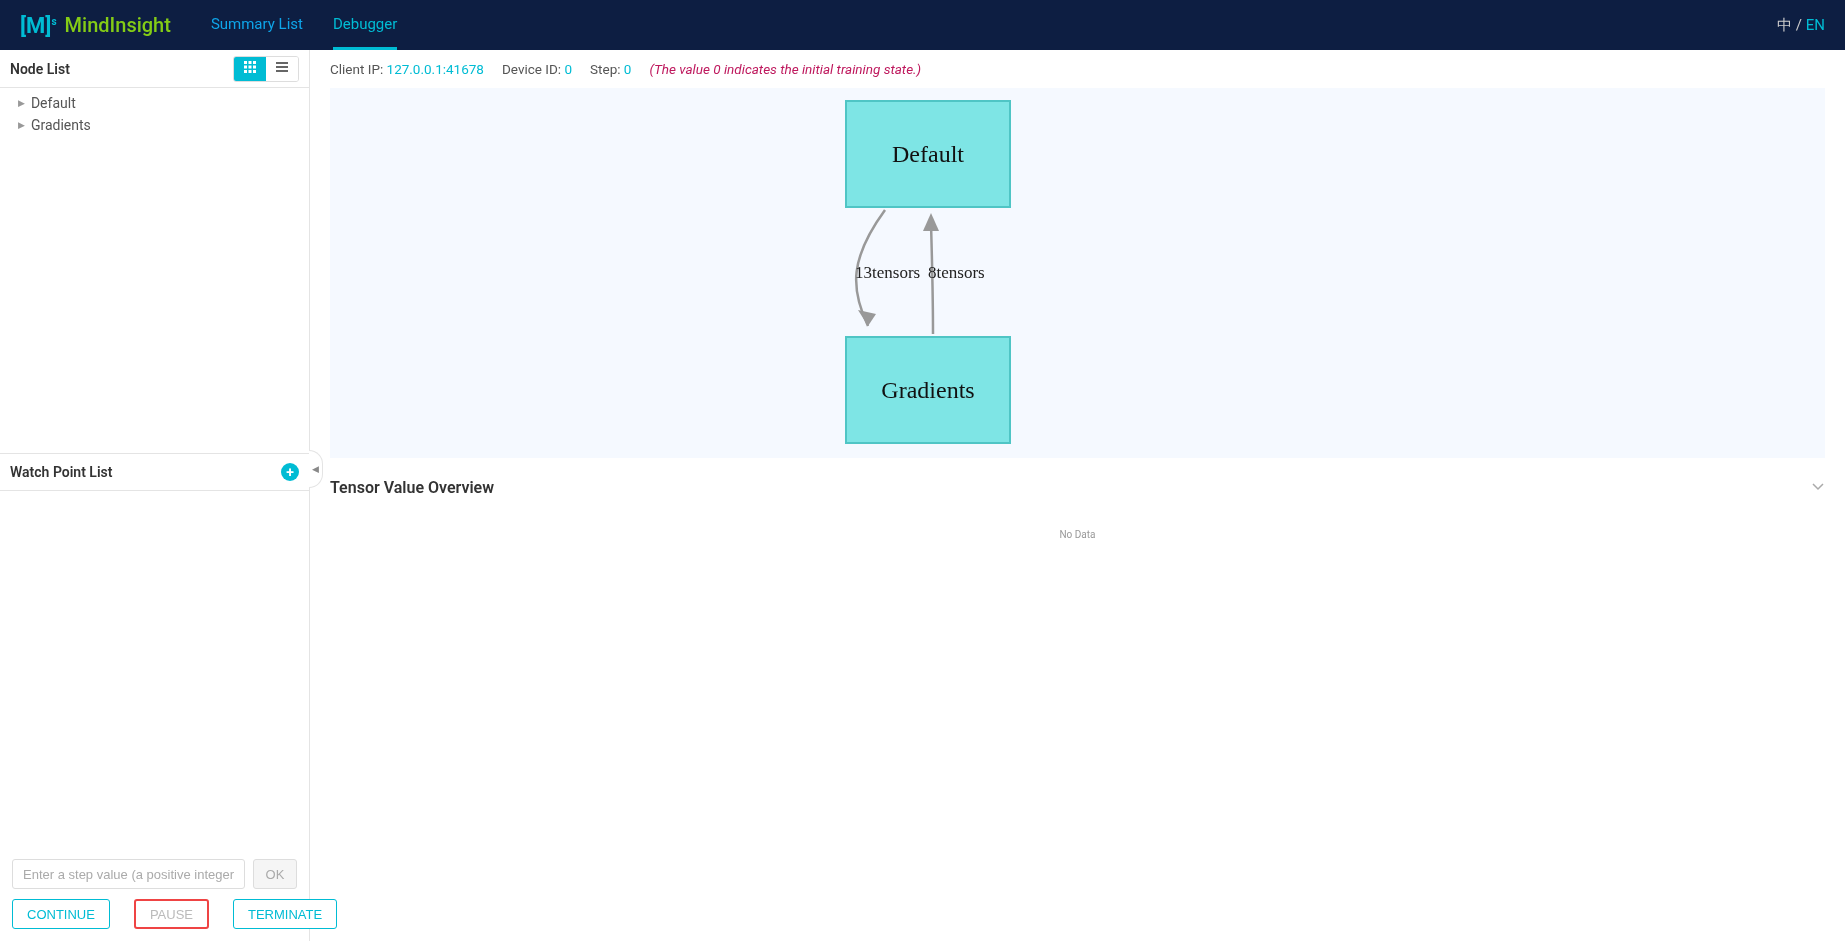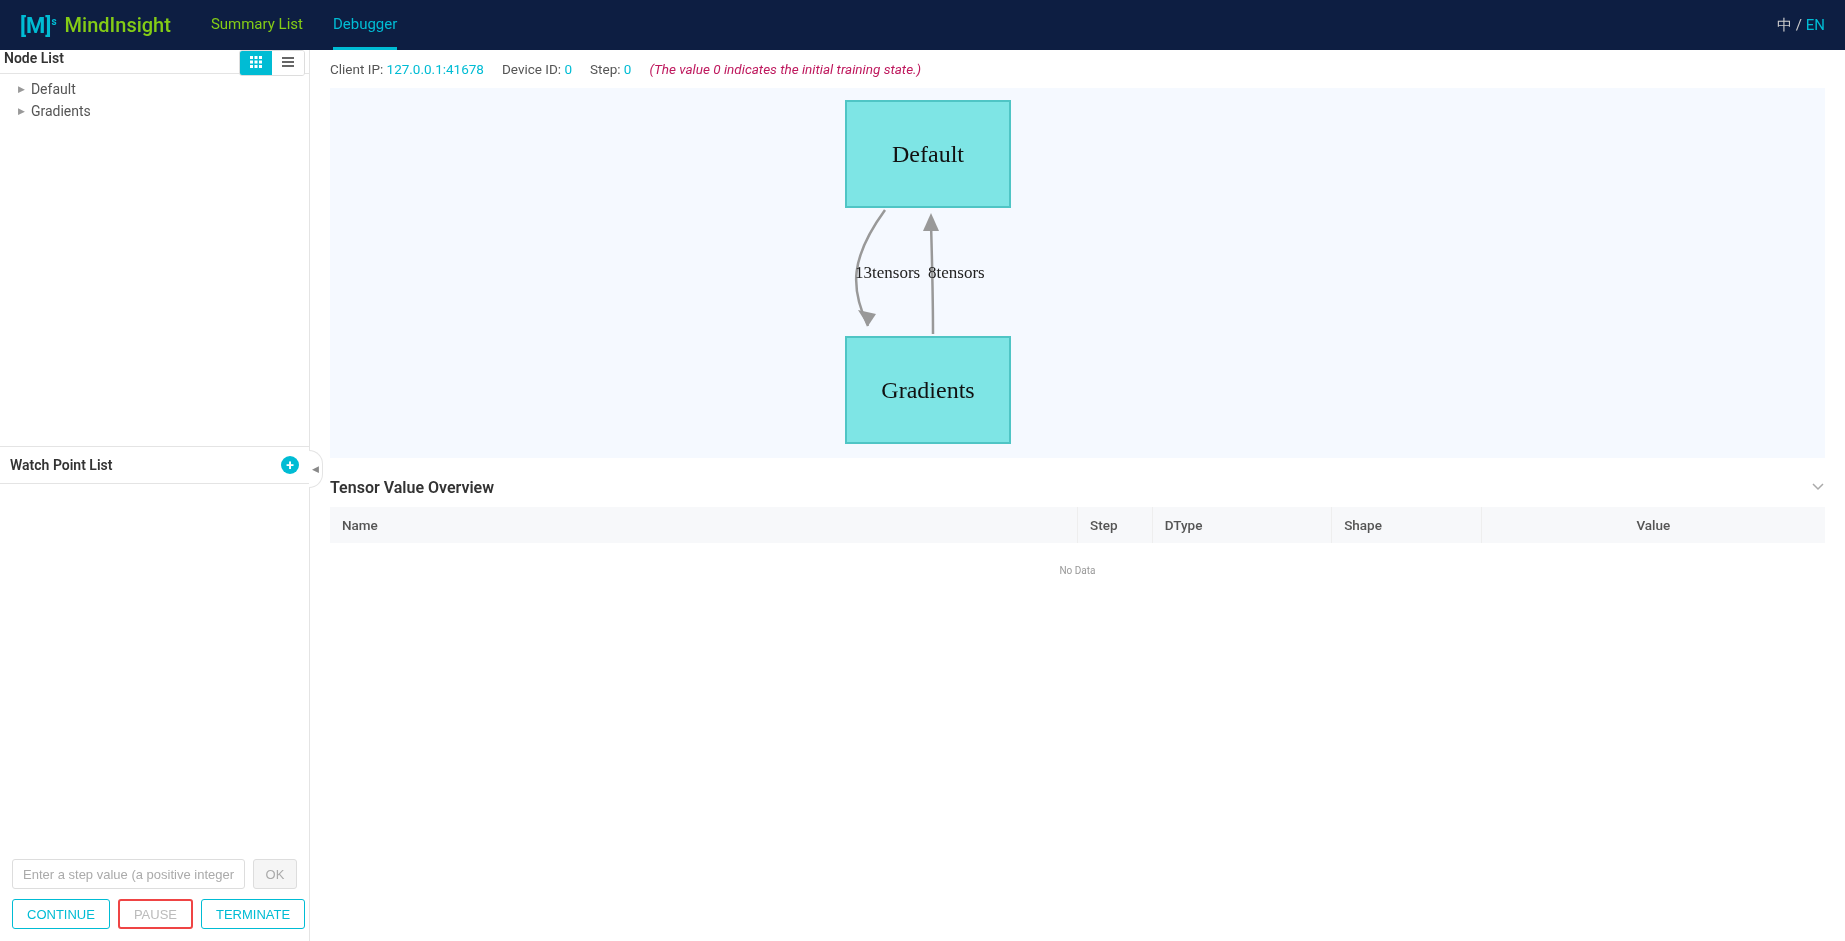--- a/index.html
+++ b/index.html
@@ -4,32 +4,32 @@
 <style>
 * { box-sizing: border-box; margin: 0; padding: 0; }
 body { font-family: -apple-system, BlinkMacSystemFont, "Segoe UI", Roboto, "Helvetica Neue", Arial, sans-serif; font-size: 14px; color: #333; background: #fff; width: 1845px; height: 941px; overflow: hidden; }
 
 
 .header { background: #0d1e42; height: 50px; display: flex; align-items: center; padding: 0 20px; color: #fff; }
 .logo { display: flex; align-items: center; gap: 8px; margin-right: 40px; }
 .logo-icon { color: #00bcd4; font-weight: bold; font-size: 22px; }
 .logo-text { font-size: 20px; font-weight: 500; color: #84cc16; }
 .nav-tabs { display: flex; gap: 30px; }
-.nav-tab { color: #84cc16; cursor: pointer; font-size: 15px; padding: 14px 0; }
+.nav-tab { color: #0ea5e9; cursor: pointer; font-size: 15px; padding: 14px 0; }
 .nav-tab.active { color: #00bcd4; border-bottom: 3px solid #00bcd4; }
 .lang-switch { margin-left: auto; font-size: 15px; color: #ccc; }
 .lang-switch .active { color: #00bcd4; }
 
 
 .main { display: flex; height: calc(941px - 50px); }
 .sidebar { width: 310px; border-right: 1px solid #e4e4e4; display: flex; flex-direction: column; position: relative; }
 .content { flex: 1; padding: 0; overflow: hidden; }
 
 
-.panel-header { height: 24px; display: flex; align-items: flex-start; padding: 0 4px; border-bottom: 1px solid #e4e4e4; }
+.panel-header { height: 38px; display: flex; align-items: center; padding: 0 10px; border-bottom: 1px solid #e4e4e4; }
 .panel-title { font-weight: 600; flex: 1; font-size: 14px; }
 .view-toggle { display: flex; border: 1px solid #ddd; border-radius: 3px; overflow: hidden; }
 .view-btn { width: 32px; height: 24px; display: flex; align-items: center; justify-content: center; cursor: pointer; font-size: 13px; }
 .view-btn.active { background: #00bcd4; color: #fff; }
 .view-btn:not(.active) { background: #fff; color: #666; }
 
 .node-search { padding: 8px; }
 .node-search input { width: 100%; height: 28px; border: 1px solid #ddd; border-radius: 3px; padding: 0 8px; font-size: 13px; color: #333; }
 .node-search input::placeholder { color: #aaa; }
 
@@ -41,21 +41,21 @@
 .watch-header { height: 38px; display: flex; align-items: center; padding: 0 10px; border-top: 1px solid #e4e4e4; border-bottom: 1px solid #e4e4e4; }
 .watch-add { width: 18px; height: 18px; border-radius: 50%; background: #00bcd4; color: #fff; display: flex; align-items: center; justify-content: center; font-size: 14px; cursor: pointer; font-weight: bold; }
 .watch-body { flex: 1; }
 
 
 .sidebar-footer { padding: 12px; border-top: 0; }
 .step-row { display: flex; gap: 8px; margin-bottom: 10px; }
 .step-input { flex: 1; height: 30px; border: 1px solid #ddd; border-radius: 3px; padding: 0 10px; font-size: 13px; }
 .step-input::placeholder { color: #aaa; }
 .step-ok { width: 44px; height: 30px; border: 1px solid #ddd; background: #f5f5f5; color: #aaa; border-radius: 3px; cursor: pointer; font-size: 13px; }
-.btn-row { display: flex; gap: 8px; }
+.btn-row { display: flex; gap: 24px; }
 .btn { height: 30px; padding: 0 14px; border-radius: 3px; font-size: 13px; cursor: pointer; background: #fff; }
 .btn-primary { border: 1px solid #00bcd4; color: #00bcd4; }
 .btn-disabled { border: 2px solid #ef4444; color: #bbb; cursor: not-allowed; }
 
 
 .collapse-handle { position: absolute; right: -14px; top: 400px; width: 14px; height: 38px; background: #fff; border: 1px solid #e4e4e4; border-left: none; border-radius: 0 14px 14px 0; display: flex; align-items: center; justify-content: center; cursor: pointer; font-size: 9px; color: #888; z-index: 2; }
 
 
 .info-bar { height: 38px; display: flex; align-items: center; gap: 18px; padding: 0 20px; font-size: 13.5px; color: #555; }
 .info-item { display: inline; }
@@ -204,27 +204,16 @@
       <div class="tensor-header">
         <div class="tensor-title">Tensor Value Overview</div>
         <div class="tensor-collapse">
           <span>
             <svg width="14" height="14" viewBox="0 0 14 14">
                 <path d="M2 5 L7 10 L12 5" stroke="#aaa" stroke-width="1.5" fill="none"></path>
               </svg>
           </span>
         </div>
       </div>
-      <table class="tensor-table">
-        <thead>
-          <tr>
-            <th style="width:50%;">Name</th>
-            <th style="width:5%;">Step</th>
-            <th style="width:12%;">DType</th>
-            <th style="width:10%;">Shape</th>
-            <th style="width:23%;">Value</th>
-          </tr>
-        </thead>
-      </table>
       <div class="no-data">No Data</div>
     </div>
   </div>
 </div>
 
 </body></html>

